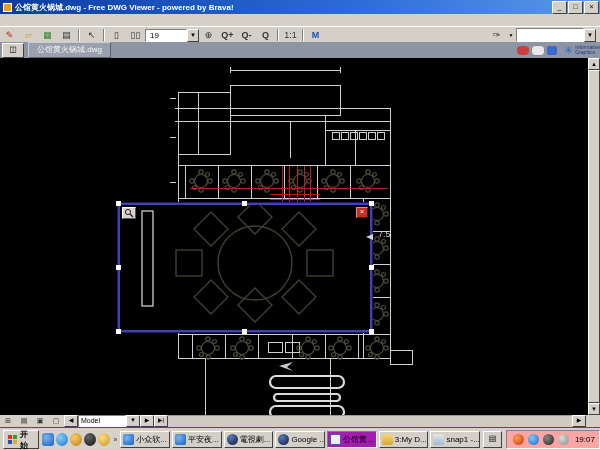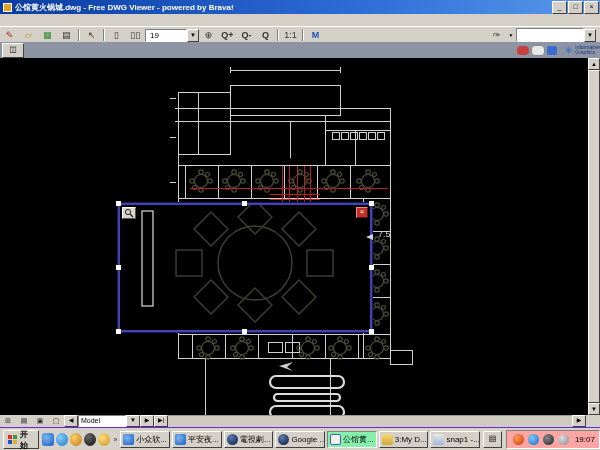--- a/index.html
+++ b/index.html
@@ -80,21 +80,21 @@
   #taskbar{left:0;top:427px;width:600px;height:23px;background:#d6d2ca;border-top:1px solid #6d28d9;
     display:flex;align-items:center;font-size:8px;}
   #start-btn{display:flex;align-items:center;height:17px;margin:0 2px 0 3px;padding:0 4px;font-weight:bold;}
   .winflag{width:9px;height:9px;display:grid;grid-template-columns:4px 4px;grid-gap:1px;margin-right:3px;}
   .winflag i{display:block;width:4px;height:4px;}
   .ql{width:13px;height:13px;border-radius:3px;margin:0 1px;}
   .chev{font-size:7px;margin:0 2px;color:#333;}
   .tkb{display:flex;align-items:center;height:17px;width:53px;margin:0 1px;padding:0 2px;
     overflow:hidden;white-space:nowrap;box-sizing:border-box;}
   .tkb .ticon{width:11px;height:11px;flex:0 0 11px;margin-right:2px;border-radius:2px;}
-  .tkb.active{background:#86efac;border-color:#808080 #ffffff #ffffff #808080;}
+  .tkb.active{background:#a21caf;border-color:#808080 #ffffff #ffffff #808080;}
   #tray{display:flex;align-items:center;height:17px;margin-left:2px;padding:0 4px;}
   .tray-ico{width:11px;height:11px;border-radius:50%;margin:0 2px;}
   #clock{margin-left:4px;font-size:8px;}
 
   svg{display:block;}
 </style>
 </head>
 <body>
 
 <div id="screen">
@@ -130,20 +130,21 @@
     <span class="tbi" style="color:#1a50c0;font-weight:bold">M</span>
     <span style="flex:1"></span>
     <span class="tbi">✑</span>
     <span class="dd" style="border:none;font-size:5px">▼</span>
     <span id="search-combo" class="white-in" style="width:66px;height:12px;"></span>
     <span class="dd raised" style="margin-right:4px">▼</span>
   </div>
 
   <div id="tabbar" class="abs">
     <span class="raised" style="width:20px;height:13px;margin-left:2px;text-align:center;font-size:8px;line-height:12px;">◫</span>
+    <span id="tab-doc">公馆黄火锅城.dwg</span>
     <span style="flex:1"></span>
     <span style="width:12px;height:9px;background:#c84040;border-radius:4px;margin:0 1px;"></span>
     <span style="width:12px;height:9px;background:#e8e8e8;border:1px solid #888;border-radius:4px;margin:0 1px;"></span>
     <span style="width:10px;height:9px;background:#3a6ad0;border-radius:2px;margin:0 1px;"></span>
     <div id="ig-logo">
       <span class="star">✳</span>
       <span class="lines">
         <div>Informative</div>
         <div>Graphics</div>
       </span>

